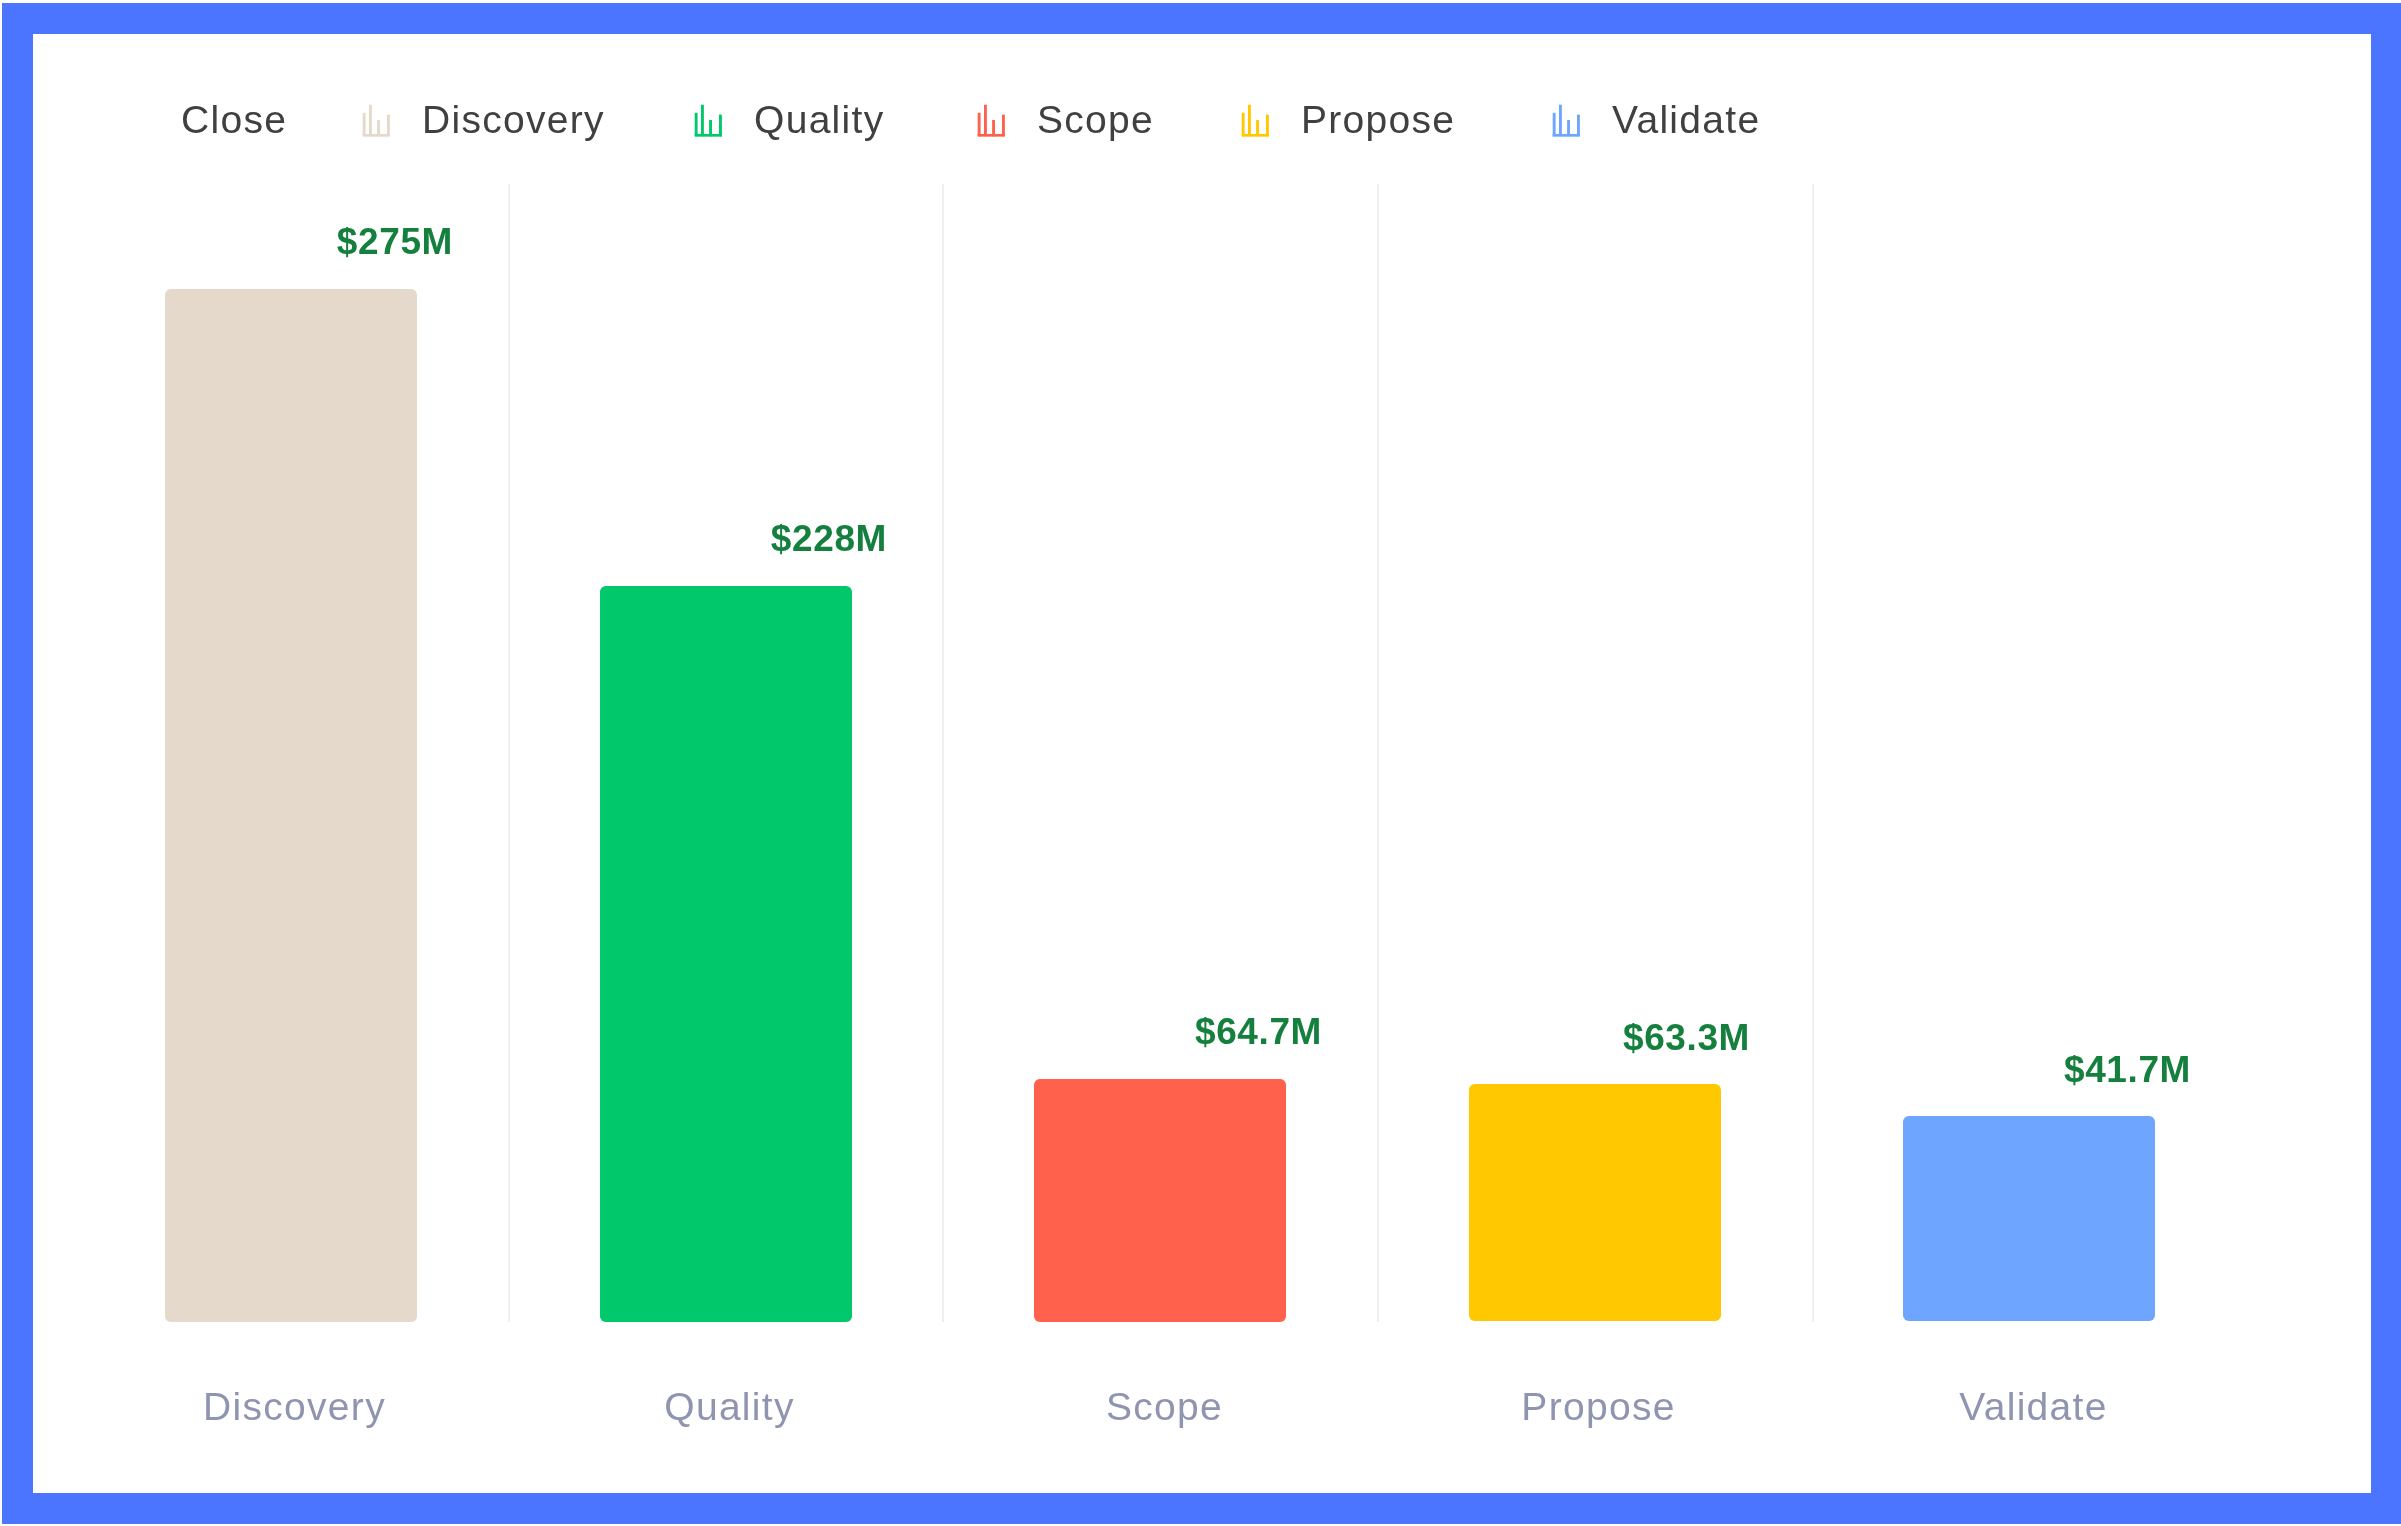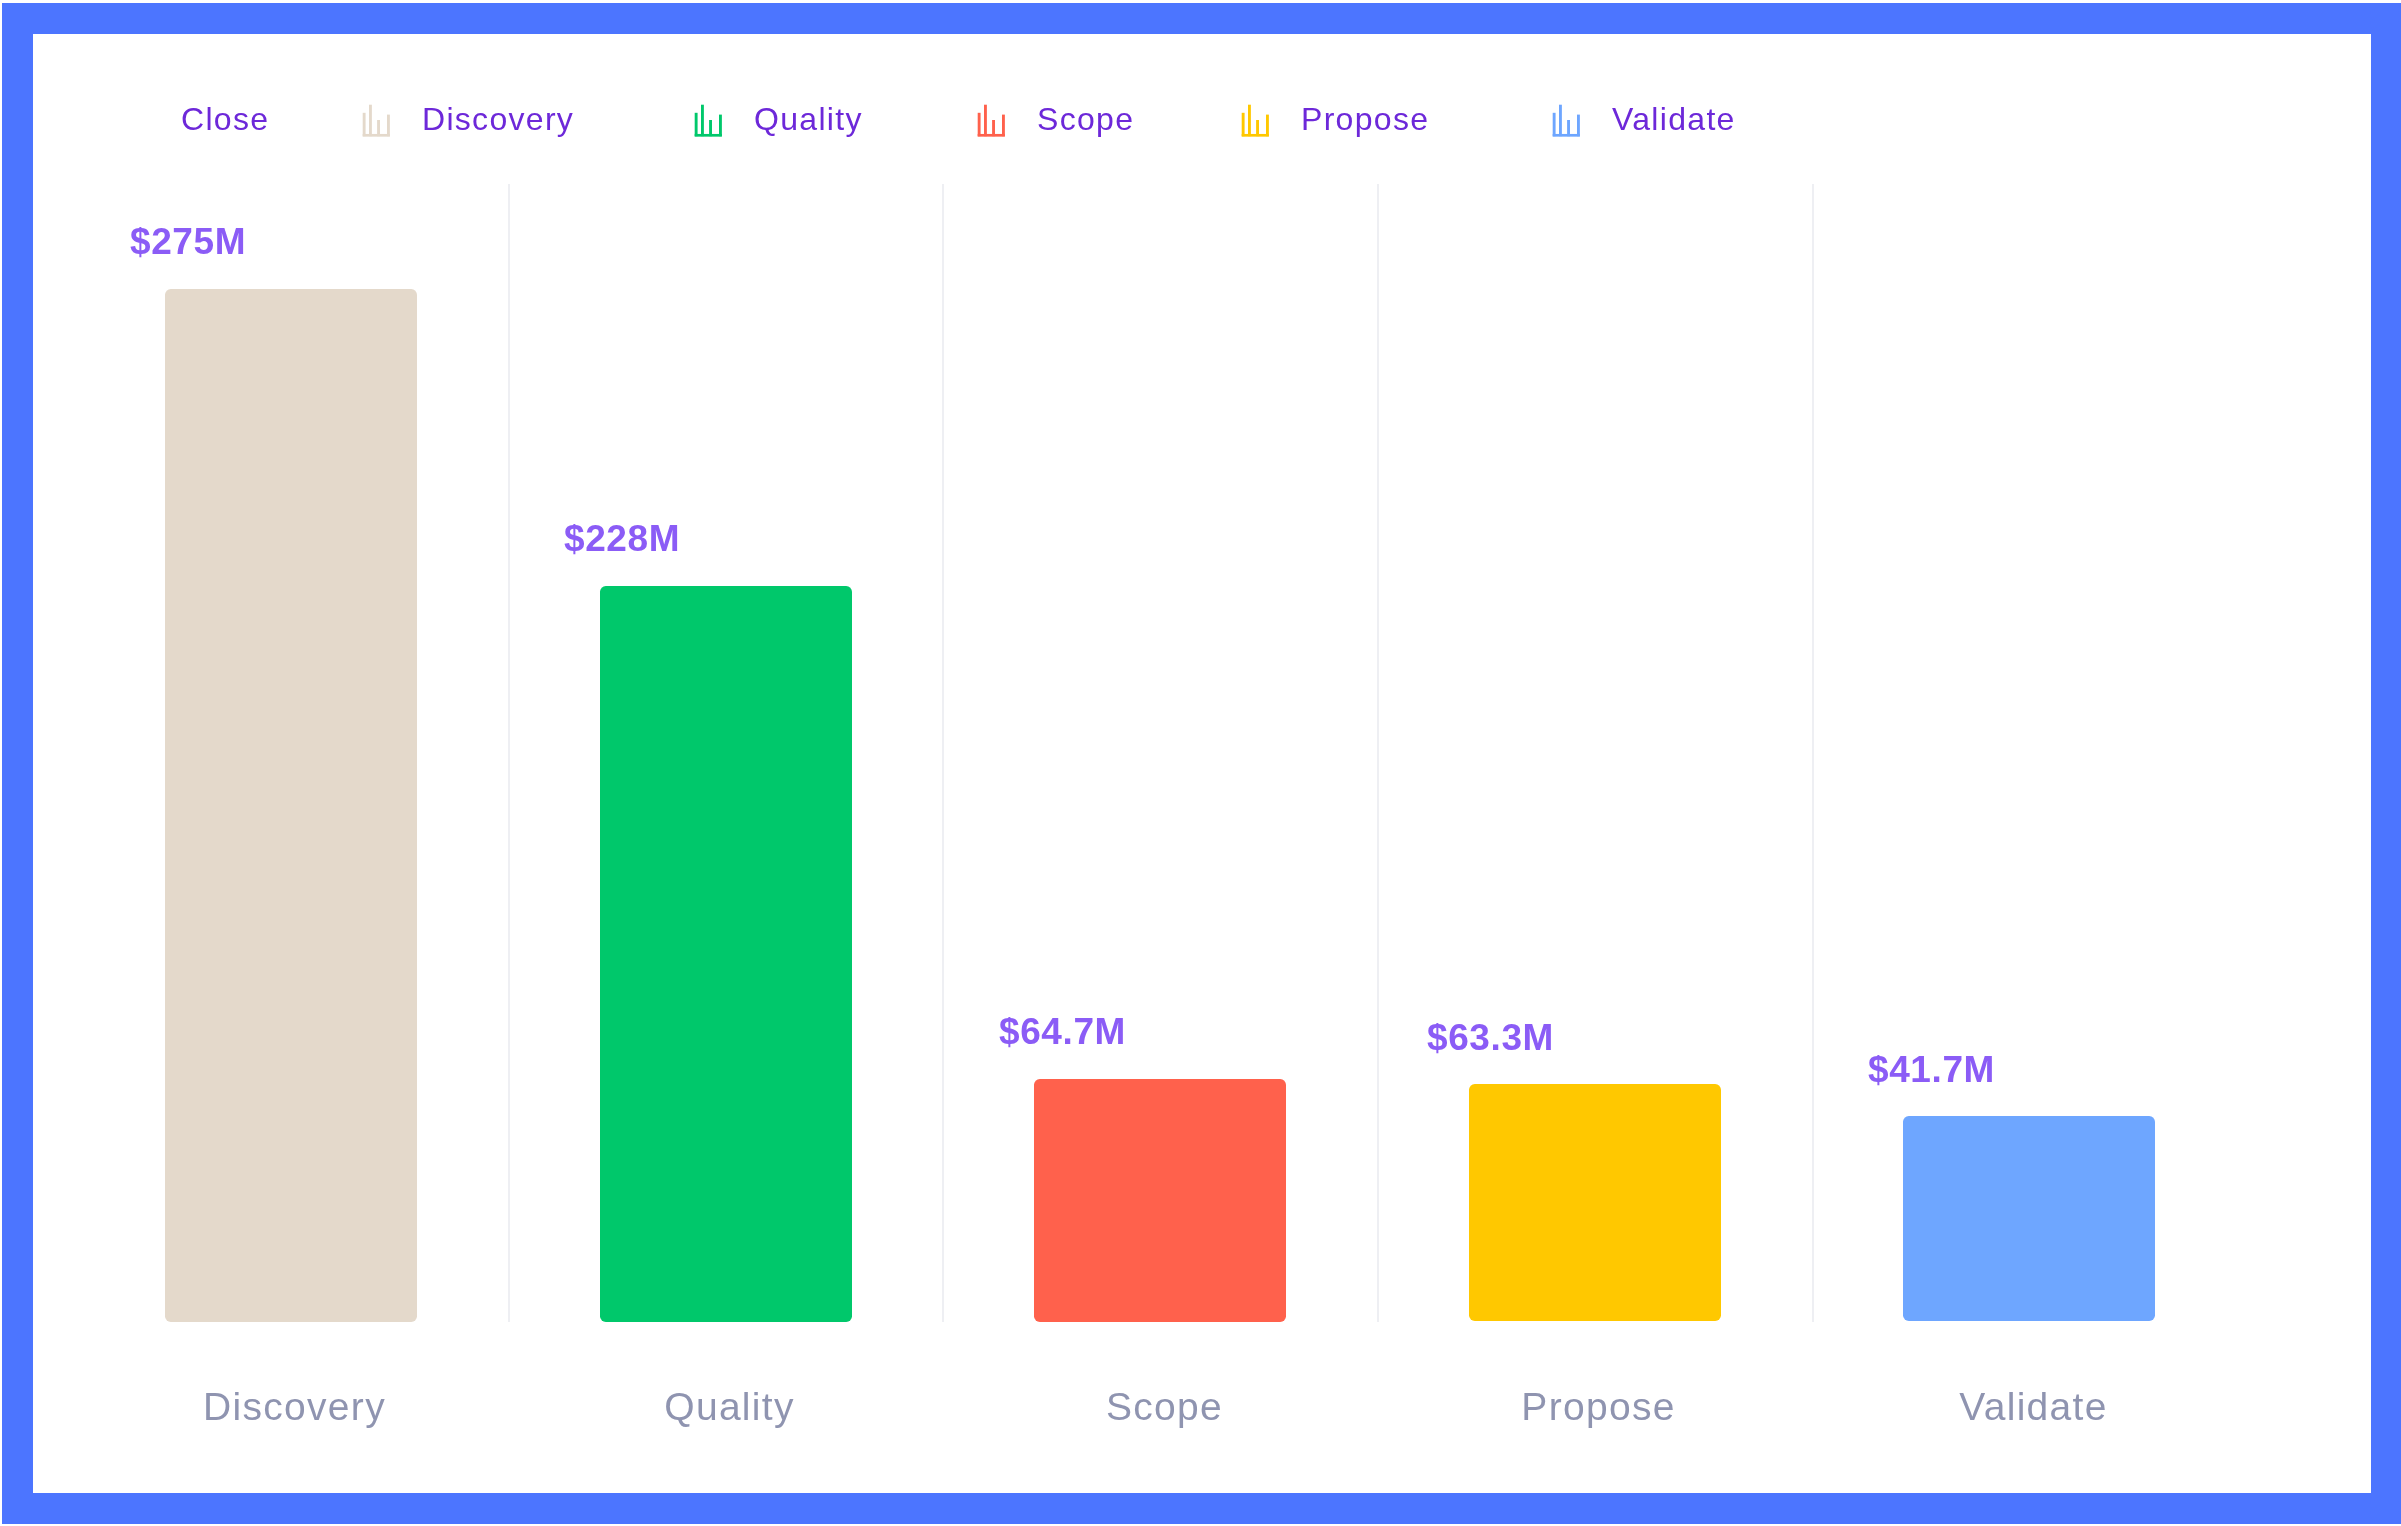--- a/index.html
+++ b/index.html
@@ -43,22 +43,22 @@
   .legend-item {
     position: absolute;
     top: 90px;
     height: 59px;
     display: flex;
     align-items: center;
     cursor: pointer;
     white-space: nowrap;
   }
   .legend-label {
-    font-size: 32px;
-    color: #6d28d9;
+    font-size: 39px;
+    color: #404040;
     letter-spacing: 1.3px;
     line-height: 59px;
   }
   .legend-icon {
     width: 36px;
     height: 36px;
     margin-right: 26px;
     display: inline-block;
   }
   .legend-icon svg { width: 36px; height: 36px; display: block; }
@@ -70,22 +70,22 @@
     background: #EEEFF3;
   }
   .bar {
     position: absolute;
     border-radius: 5.8px;
   }
   .value-label {
     position: absolute;
     font-weight: bold;
     font-size: 37px;
-    color: #8b5cf6;
-    text-align: left;
+    color: #15803d;
+    text-align: right;
     width: 323px;
     line-height: 45px;
     letter-spacing: 0.6px;
   }
   .x-label {
     position: absolute;
     top: 1382px;
     font-size: 39px;
     color: #8F94B0;
     text-align: center;

